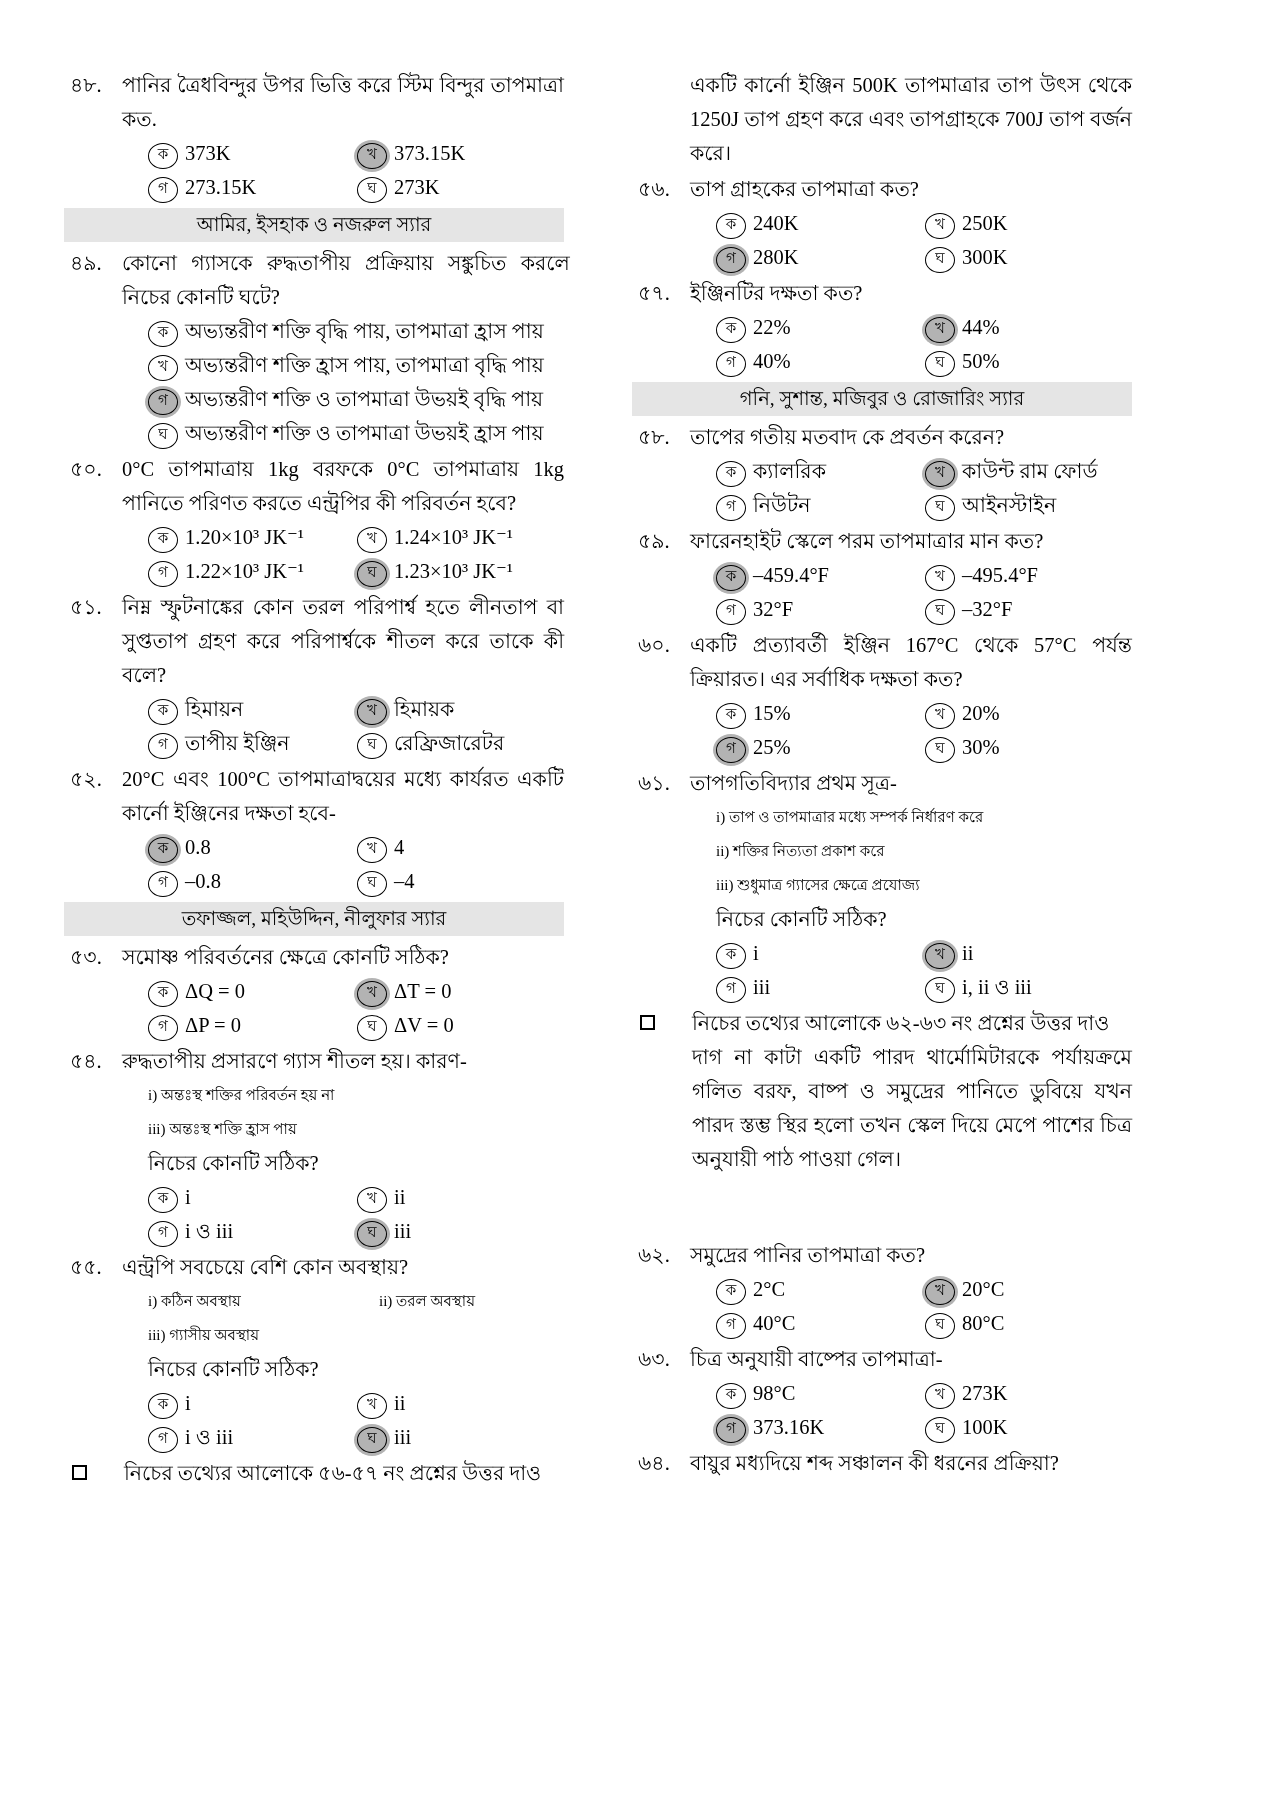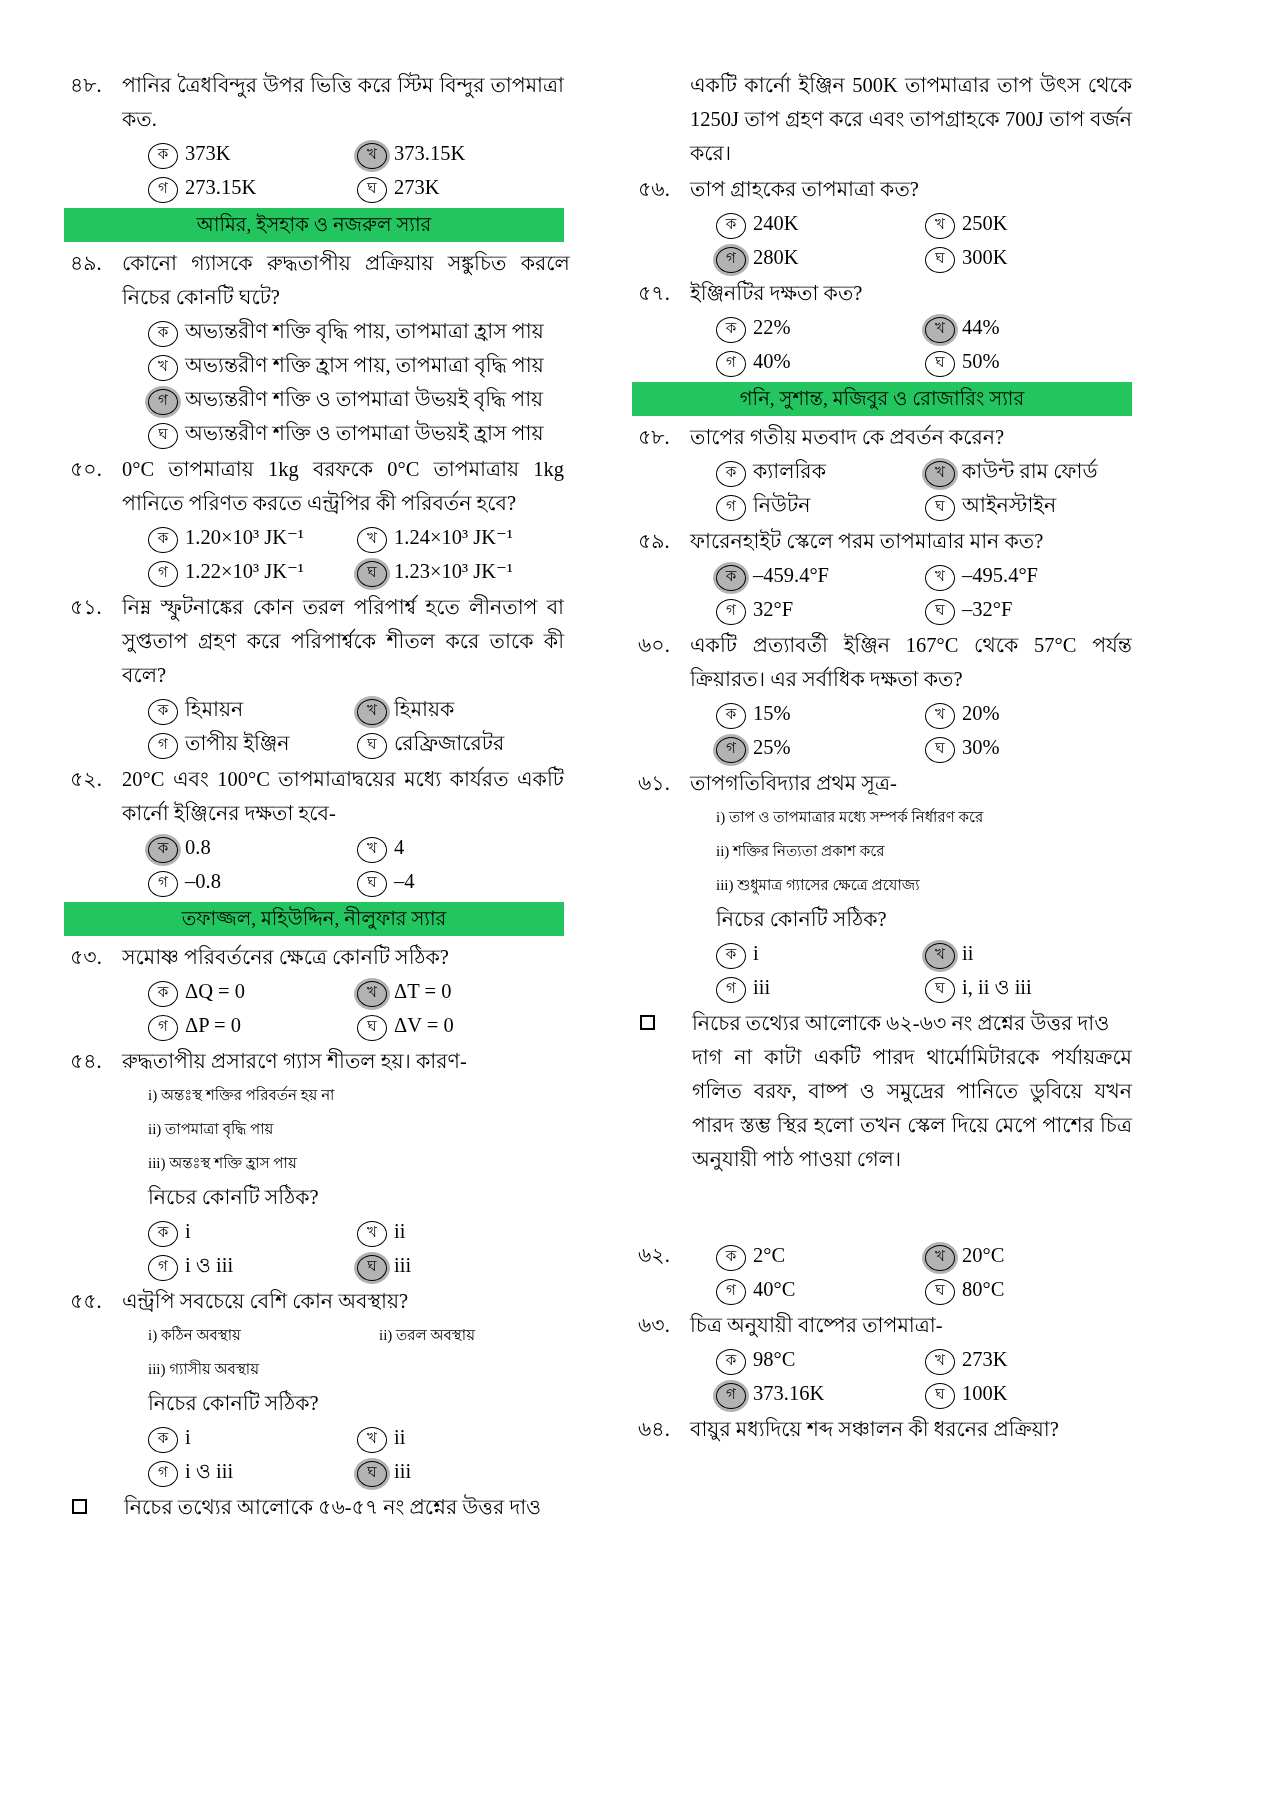--- a/index.html
+++ b/index.html
@@ -100,21 +100,21 @@
     margin-right: 7px;
     display: inline-block;
   }
   .opt-key.sel {
     background: #b3b3b3;
   }
   .opt-label { }
 
   
   .band {
-    background: #22c55e;
+    background: #e5e5e5;
     text-align: center;
     font-size: 19.5px;
     line-height: 32px;
     margin: 4px 0 4px 0;
     padding: 1px 0;
   }
 
   
   .passage {
     display: flex;
@@ -318,21 +318,20 @@
               </div>
             </div>
           </div>
         </div>
       </div>
       <div class="q">
         <div class="q-num">৫৪.</div>
         <div class="q-body">
           <p class="q-text">রুদ্ধতাপীয় প্রসারণে গ্যাস শীতল হয়। কারণ-</p>
           <div class="stmt">i) অন্তঃস্থ শক্তির পরিবর্তন হয় না</div>
-          <div class="stmt">ii) তাপমাত্রা বৃদ্ধি পায়</div>
           <div class="stmt">iii) অন্তঃস্থ শক্তি হ্রাস পায়</div>
           <div class="stmt-q">নিচের কোনটি সঠিক?</div>
           <div class="opts">
             <div class="opt-row">
               <div class="opt">
                 <span class="opt-key" style="border: 1.5px solid rgb(0, 0, 0); border-radius: 50%; width: 24px; height: 24px; line-height: 21px; text-align: center; font-size: 15px; flex: 0 0 24px; position: relative; top: -1px;">ক</span>
                 <span class="opt-label">i</span>
               </div>
               <div class="opt right">
                 <span class="opt-key" style="border: 1.5px solid rgb(0, 0, 0); border-radius: 50%; width: 24px; height: 24px; line-height: 21px; text-align: center; font-size: 15px; flex: 0 0 24px; position: relative; top: -1px;">খ</span>
@@ -577,20 +576,21 @@
         <div class="marker"><span class="sq-icon"></span></div>
         <div class="passage-body">
           <p class="q-text nojust">নিচের তথ্যের আলোকে ৬২-৬৩ নং প্রশ্নের উত্তর দাও</p>
           <p class="q-text">দাগ না কাটা একটি পারদ থার্মোমিটারকে পর্যায়ক্রমে গলিত বরফ, বাষ্প ও সমুদ্রের পানিতে ডুবিয়ে যখন পারদ স্তম্ভ স্থির হলো তখন স্কেল দিয়ে মেপে পাশের চিত্র অনুযায়ী পাঠ পাওয়া গেল।</p>
         </div>
       </div>
       <div class="figure-gap"></div>
       <div class="q">
         <div class="q-num">৬২.</div>
         <div class="q-body">
+          <p class="q-text">সমুদ্রের পানির তাপমাত্রা কত?</p>
           <div class="opts">
             <div class="opt-row">
               <div class="opt">
                 <span class="opt-key" style="border: 1.5px solid rgb(0, 0, 0); border-radius: 50%; width: 24px; height: 24px; line-height: 21px; text-align: center; font-size: 15px; flex: 0 0 24px; position: relative; top: -1px;">ক</span>
                 <span class="opt-label">2°C</span>
               </div>
               <div class="opt right">
                 <span class="opt-key sel" style="border: 1.5px solid rgb(0, 0, 0); border-radius: 50%; width: 24px; height: 24px; line-height: 21px; text-align: center; font-size: 15px; flex: 0 0 24px; position: relative; top: -1px; box-shadow: rgb(179, 179, 179) 0px 0px 0px 3px; background: rgb(179, 179, 179);">খ</span>
                 <span class="opt-label">20°C</span>
               </div>

